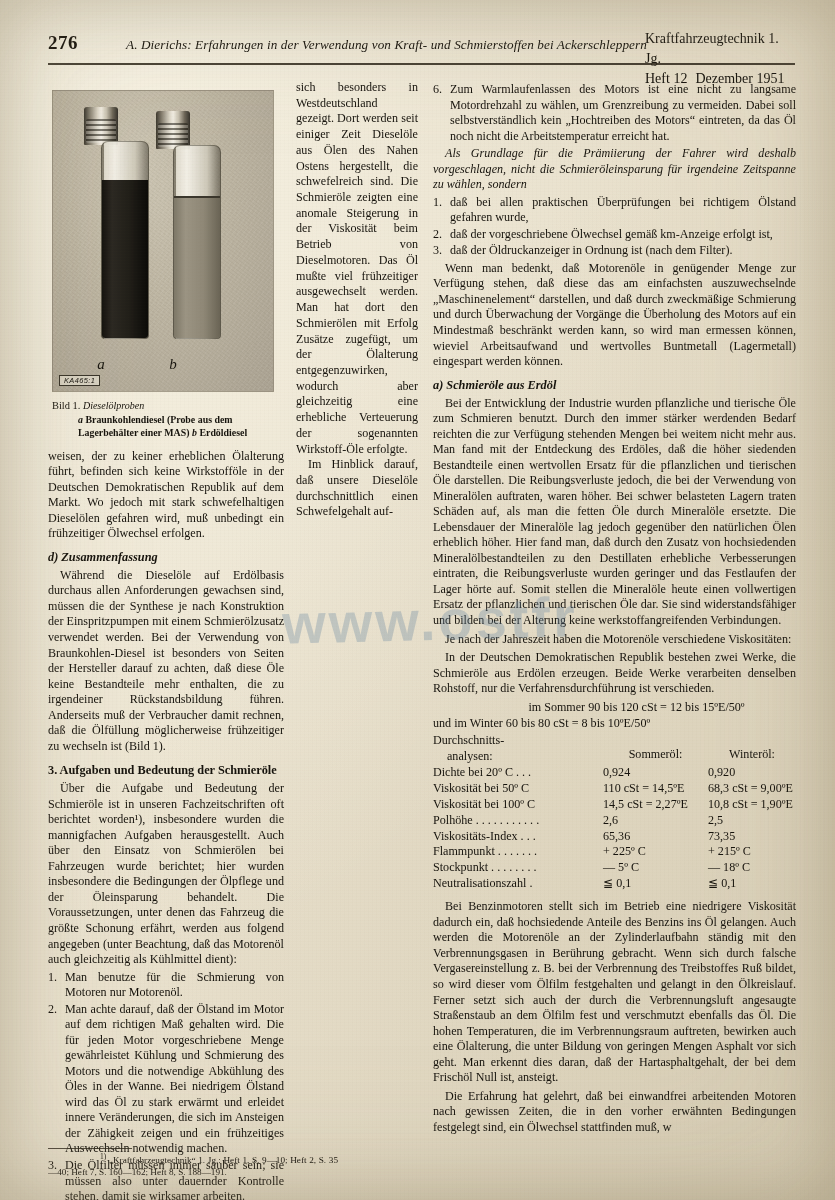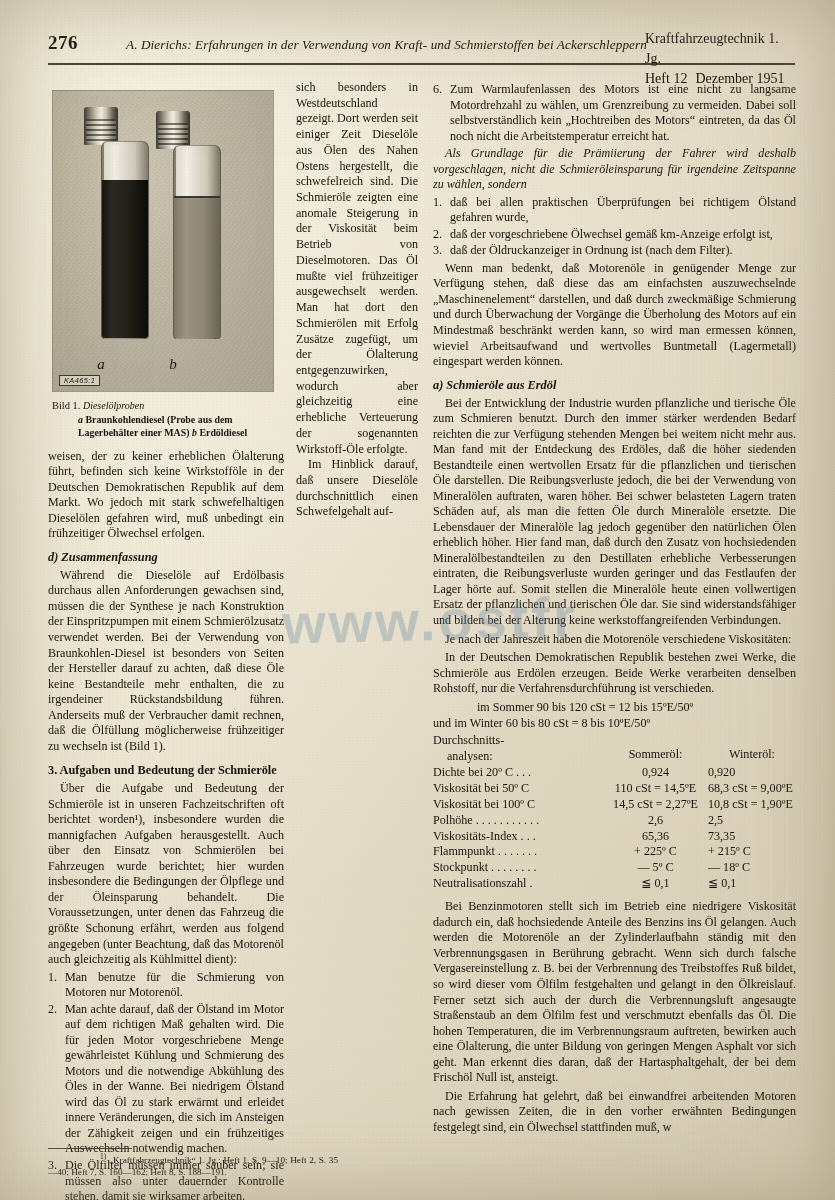--- a/index.html
+++ b/index.html
@@ -204,21 +204,21 @@
   .visc .vline { font-size: 12.1px; line-height: 1.33; white-space: nowrap; }
   table.anal {
     border-collapse: collapse;
     margin-top: 2px;
     font-size: 12.1px;
     line-height: 1.32;
     width: 100%;
   }
   table.anal td { padding: 0; vertical-align: bottom; white-space: nowrap; }
   table.anal td.lab { width: 170px; }
-  table.anal td.c1  { width: 105px; text-align: center; }
+  table.anal td.c1  { width: 105px; text-align: left; }
   table.anal td.c2  { text-align: left; }
   table.anal thead td { font-weight: 400; }
   table.anal thead td.c1, table.anal thead td.c2 { text-align: center; padding-bottom: 2px; }
 
   
   .footnote {
     position: absolute;
     left: 48px; top: 1148px;
     width: 290px;
     font-size: 9.2px;
@@ -340,21 +340,21 @@
       </ol>
 
       <p class="indent" style="margin-top:2px;">Wenn man bedenkt, daß Motorenöle in genügender Menge zur Verfügung stehen, daß diese das am einfachsten auszuwechselnde „Maschinenelement“ darstellen, und daß durch zweckmäßige Schmierung und durch Überwachung der Vorgänge die Überholung des Motors auf ein Mindestmaß beschränkt werden kann, so wird man ermessen können, wieviel Arbeitsaufwand und wertvolles Buntmetall (Lagermetall) eingespart werden können.</p>
 
       <h4 class="subsec">a) Schmieröle aus Erdöl</h4>
       <p class="indent">Bei der Entwicklung der Industrie wurden pflanzliche und tierische Öle zum Schmieren benutzt. Durch den immer stärker werdenden Bedarf reichten die zur Verfügung stehenden Mengen bei weitem nicht mehr aus. Man fand mit der Entdeckung des Erdöles, daß die höher siedenden Bestandteile einen wertvollen Ersatz für die pflanzlichen und tierischen Öle darstellen. Die Reibungsverluste jedoch, die bei der Verwendung von Mineralölen auftraten, waren höher. Bei schwer belasteten Lagern traten Schäden auf, als man die fetten Öle durch Mineralöle ersetzte. Die Lebensdauer der Mineralöle lag jedoch gegenüber den natürlichen Ölen erheblich höher. Hier fand man, daß durch den Zusatz von hochsiedenden Mineralölbestandteilen zu den Destillaten erhebliche Verbesserungen eintraten, die Reibungsverluste wurden geringer und das Festlaufen der Lager hörte auf. Somit stellen die Mineralöle heute einen vollwertigen Ersatz der pflanzlichen und tierischen Öle dar. Sie sind widerstandsfähiger und bilden bei der Alterung keine werkstoffangreifenden Verbindungen.</p>
       <p class="indent" style="margin-top:3px;">Je nach der Jahreszeit haben die Motorenöle verschiedene Viskositäten:</p>
       <p class="indent" style="margin-top:3px;">In der Deutschen Demokratischen Republik bestehen zwei Werke, die Schmieröle aus Erdölen erzeugen. Beide Werke verarbeiten denselben Rohstoff, nur die Verfahrensdurchführung ist verschieden.</p>
 
       <div class="visc">
-        <div class="vline" style="padding-left:44px;">im Sommer 90 bis 120 cSt = 12 bis 15ºE/50º</div>
+        <div class="vline" style="padding-left:44px;text-align:center;">im Sommer 90 bis 120 cSt = 12 bis 15ºE/50º</div>
         <div class="vline">und im Winter  60 bis  80 cSt =  8 bis 10ºE/50º</div>
       </div>
 
       <table class="anal">
         <thead>
           <tr>
             <td class="lab">
               <div>Durchschnitts-</div>
               <div style="padding-left:14px;">analysen:</div>
             </td>

